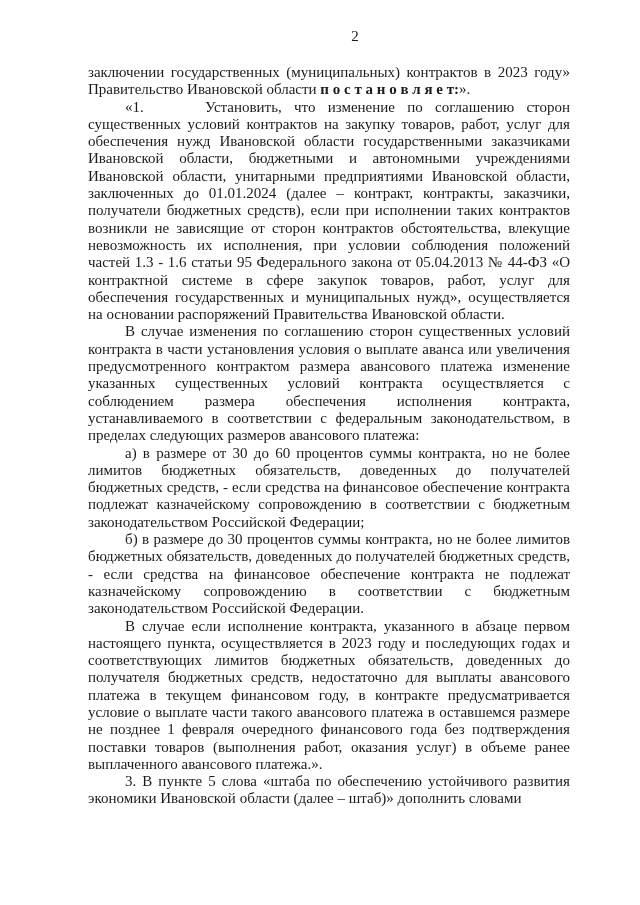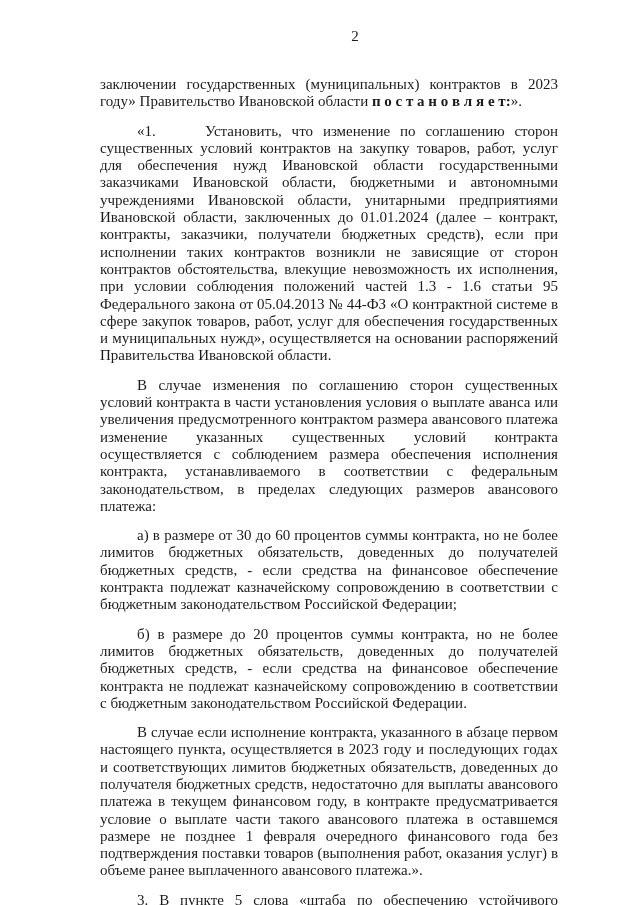--- a/index.html
+++ b/index.html
@@ -28,21 +28,21 @@
     transform: translateX(26px);
   }
   .doc-body {
     position: absolute;
     top: 64px;
     left: 88px;
     width: 482px;
     text-align: justify;
   }
   .para {
-    margin: 12px;
+    margin: 0;
     padding: 0;
     text-indent: 37px;
   }
   .para.continuation {
     text-indent: 0;
   }
   .bold-spaced {
     font-weight: 700;
   }
 </style>
@@ -57,20 +57,20 @@
 
     <p class="para continuation"><span>заключении государственных (муниципальных) контрактов в 2023 году» Правительство Ивановской области </span><span class="bold-spaced">п о с т а н о в л я е т:</span><span>».</span></p>
 
 
     <p class="para">«1.&nbsp;&nbsp;&nbsp;&nbsp;&nbsp;Установить, что изменение по соглашению сторон существенных условий контрактов на закупку товаров, работ, услуг для обеспечения нужд Ивановской области государственными заказчиками Ивановской области, бюджетными и автономными учреждениями Ивановской области, унитарными предприятиями Ивановской области, заключенных до 01.01.2024 (далее – контракт, контракты, заказчики, получатели бюджетных средств), если при исполнении таких контрактов возникли не зависящие от сторон контрактов обстоятельства, влекущие невозможность их исполнения, при условии соблюдения положений частей 1.3 - 1.6 статьи 95 Федерального закона от 05.04.2013 № 44-ФЗ «О контрактной системе в сфере закупок товаров, работ, услуг для обеспечения государственных и муниципальных нужд», осуществляется на основании распоряжений Правительства Ивановской области.</p>
 
     <p class="para">В случае изменения по соглашению сторон существенных условий контракта в части установления условия о выплате аванса или увеличения предусмотренного контрактом размера авансового платежа изменение указанных существенных условий контракта осуществляется с соблюдением размера обеспечения исполнения контракта, устанавливаемого в соответствии с федеральным законодательством, в пределах следующих размеров авансового платежа:</p>
 
     <p class="para">а) в размере от 30 до 60 процентов суммы контракта, но не более лимитов бюджетных обязательств, доведенных до получателей бюджетных средств, - если средства на финансовое обеспечение контракта подлежат казначейскому сопровождению в соответствии с бюджетным законодательством Российской Федерации;</p>
 
-    <p class="para">б) в размере до 20 процентов суммы контракта, но не более лимитов бюджетных обязательств, доведенных до получателей бюджетных средств, - если средства на финансовое обеспечение контракта не подлежат казначейскому сопровождению в соответствии с бюджетным законодательством Российской Федерации.</p>
+    <p class="para">б) в размере до 30 процентов суммы контракта, но не более лимитов бюджетных обязательств, доведенных до получателей бюджетных средств, - если средства на финансовое обеспечение контракта не подлежат казначейскому сопровождению в соответствии с бюджетным законодательством Российской Федерации.</p>
 
     <p class="para">В случае если исполнение контракта, указанного в абзаце первом настоящего пункта, осуществляется в 2023 году и последующих годах и соответствующих лимитов бюджетных обязательств, доведенных до получателя бюджетных средств, недостаточно для выплаты авансового платежа в текущем финансовом году, в контракте предусматривается условие о выплате части такого авансового платежа в оставшемся размере не позднее 1 февраля очередного финансового года без подтверждения поставки товаров (выполнения работ, оказания услуг) в объеме ранее выплаченного авансового платежа.».</p>
 
     <p class="para">3. В пункте 5 слова «штаба по обеспечению устойчивого развития экономики Ивановской области (далее – штаб)» дополнить словами</p>
 
   </div>
 </div>
 
 </body></html>

